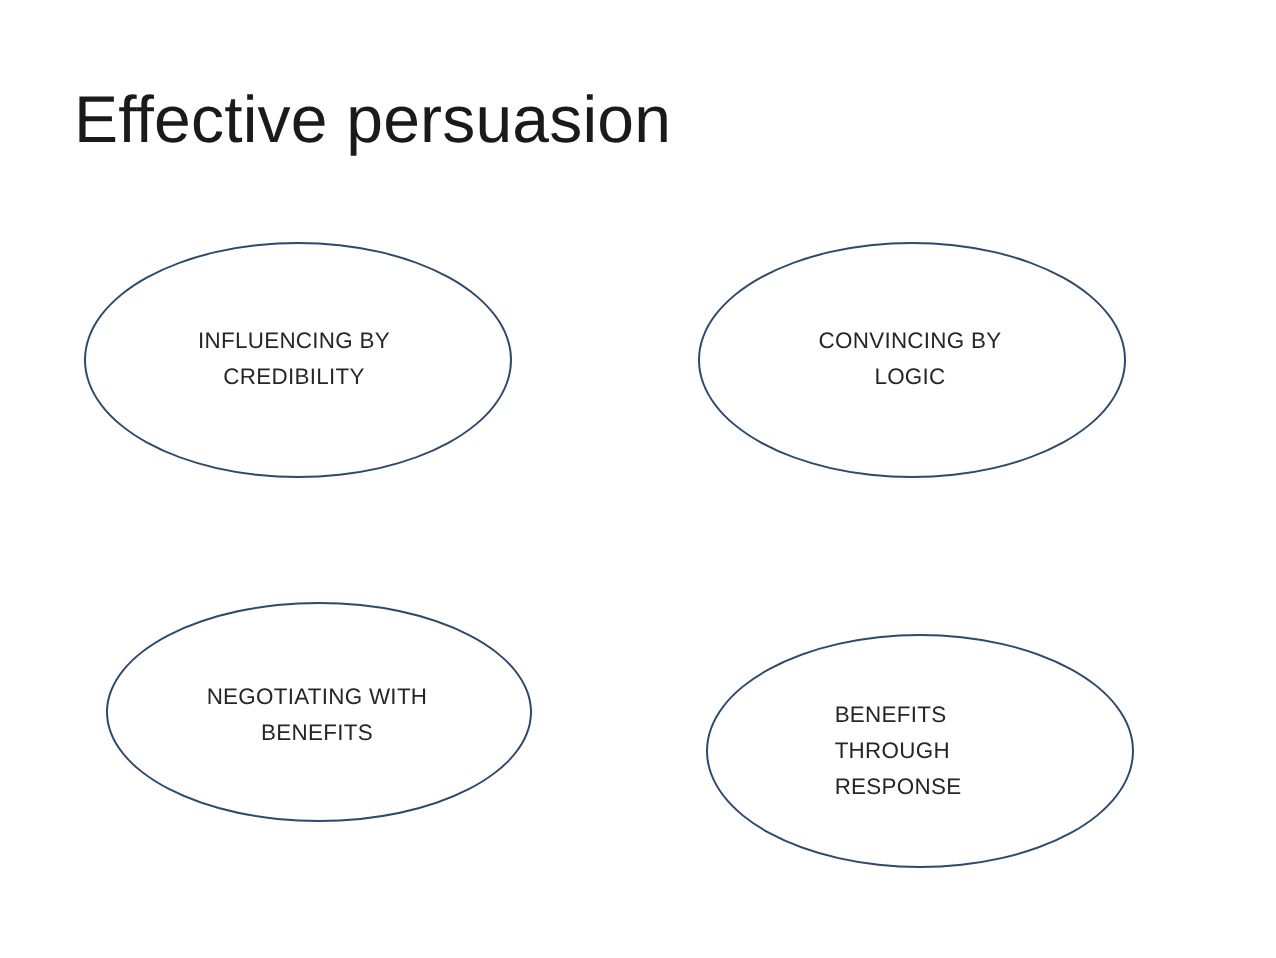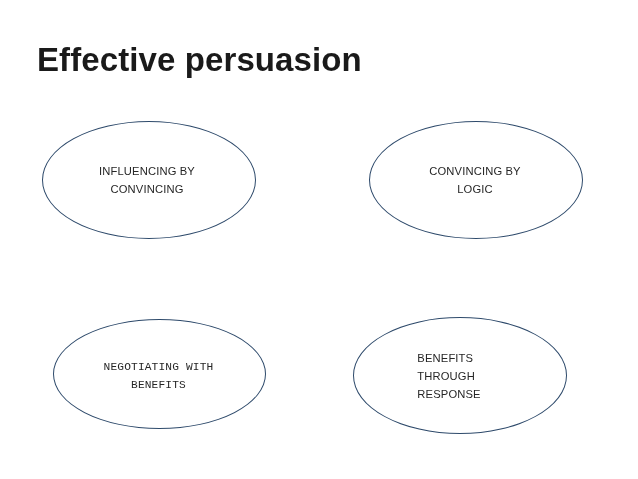--- a/index.html
+++ b/index.html
@@ -17,21 +17,21 @@
     background: #ffffff;
     overflow: hidden;
   }
 
   
   .slide-title {
     position: absolute;
     left: 37px;
     top: 40px;
     font-size: 33px;
-    font-weight: 700;
+    font-weight: 400;
     line-height: 40px;
     color: #1a1a1a;
     letter-spacing: 0.1px;
     white-space: nowrap;
   }
 
   
   .ellipse {
     position: absolute;
     box-sizing: border-box;
@@ -49,40 +49,40 @@
     text-align: center;
     white-space: pre-line;
     letter-spacing: 0.15px;
   }
   .ellipse-label.align-left {
     text-align: left;
   }
 
   
   #ellipse-1 { left: 42px;  top: 121px; width: 214px; height: 118px; }
-  #ellipse-2 { left: 369px; top: 121px; width: 214px; height: 118px; }
-  #ellipse-3 { left: 53px;  top: 319px; width: 213px; height: 110px; font-family: Liberation Mono, monospace; }
+  #ellipse-2 { left: 349px; top: 121px; width: 214px; height: 118px; }
+  #ellipse-3 { left: 53px;  top: 301px; width: 213px; height: 110px; }
   #ellipse-4 { left: 353px; top: 317px; width: 214px; height: 117px; }
 
   
   #ellipse-1 .ellipse-label { transform: translate(-2px, 0px); }
   #ellipse-2 .ellipse-label { transform: translate(-1px, 0px); }
   #ellipse-3 .ellipse-label { transform: translate(-1px, 2px); }
   #ellipse-4 .ellipse-label { transform: translate(-11px, 0px); }
 </style>
 </head>
 <body>
 
 <div id="slide">
 
   <div class="slide-title">Effective persuasion</div>
 
   <div class="ellipse" id="ellipse-1">
     <div class="ellipse-label">INFLUENCING BY
-CONVINCING</div>
+CREDIBILITY</div>
   </div>
 
   <div class="ellipse" id="ellipse-2">
     <div class="ellipse-label">CONVINCING BY
 LOGIC</div>
   </div>
 
   <div class="ellipse" id="ellipse-3">
     <div class="ellipse-label">NEGOTIATING WITH
 BENEFITS</div>

